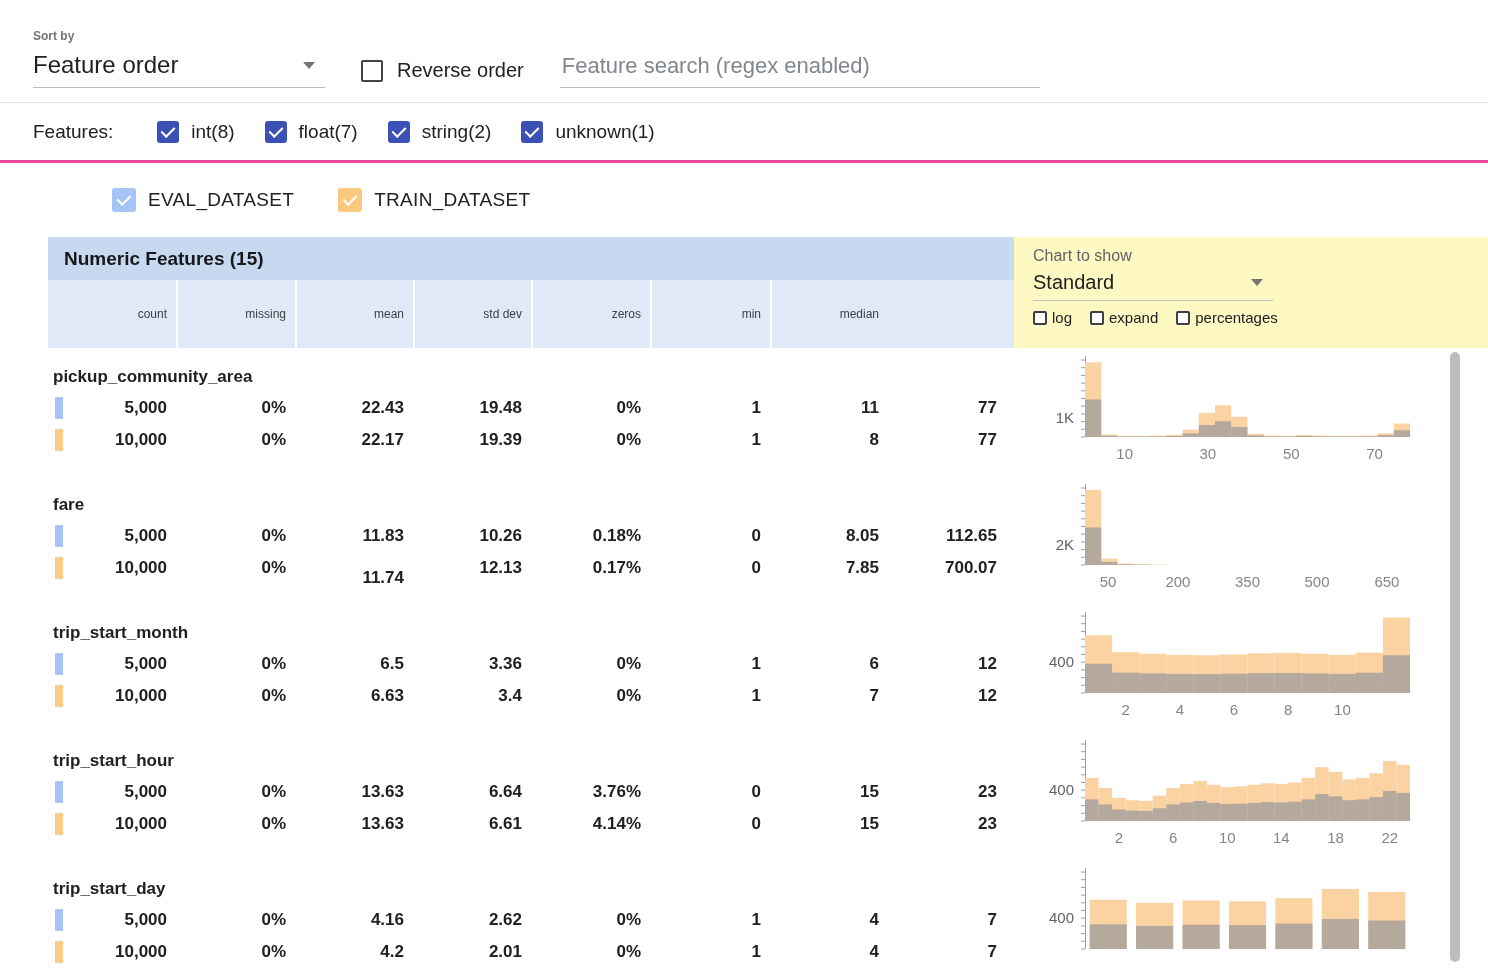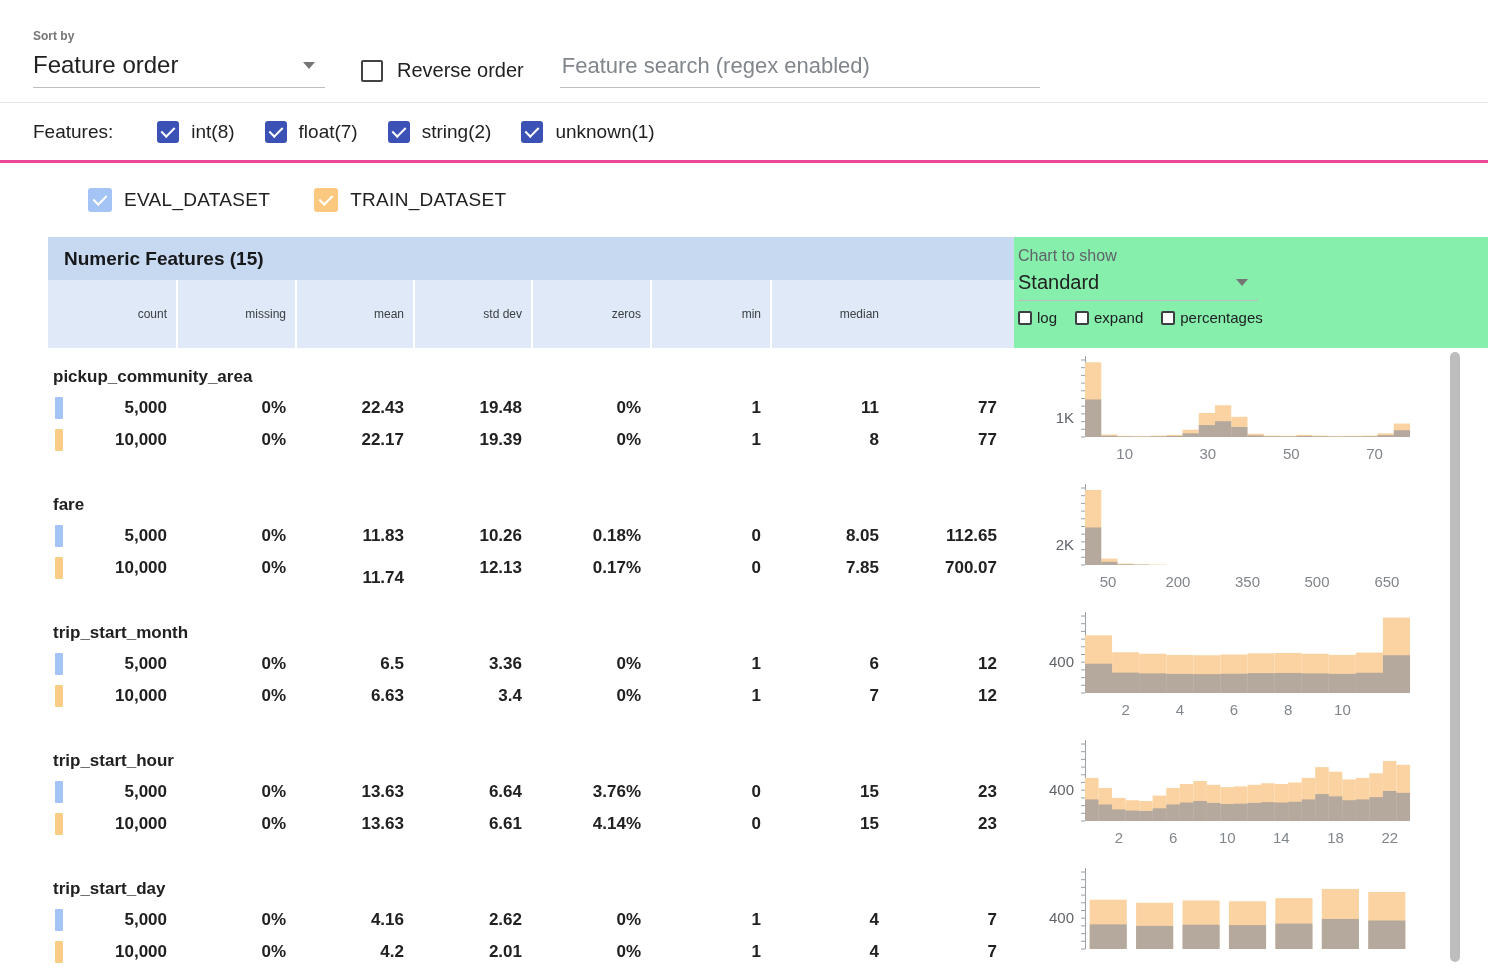--- a/index.html
+++ b/index.html
@@ -29,34 +29,34 @@
   .features-label { font-size:19px; margin-right:44px; }
   .check-item { display:flex; align-items:center; gap:12px; margin-right:30px;
     font-size:19px; cursor:pointer; }
   .cb { width:22px; height:22px; border-radius:3px; position:relative; background:var(--c,#3b51b5); }
   .cb::after { content:""; position:absolute; left:7px; top:3px; width:6px; height:11px;
     border:solid #fff; border-width:0 2.5px 2.5px 0; transform:rotate(45deg); }
   .cb.big { width:24px; height:24px; }
   .cb.big::after { left:8px; top:4px; }
 
   
-  .datasets-row { height:74px; display:flex; align-items:center; padding-left:88px; }
+  .datasets-row { height:74px; display:flex; align-items:center; padding-left:112px; }
   .datasets-row .check-item { margin-right:44px; font-size:19px; letter-spacing:0.3px; }
 
   
   .main { margin-left:48px; }
   .main-header { display:flex; }
   .left-head { width:966px; }
   .band { height:43px; background:#c7d8f1; display:flex; align-items:center;
     padding-left:16px; font-size:19px; font-weight:700; color:#17181a; }
   .cols { height:68px; background:#dfe9f7; display:flex; }
   .col-cell { display:flex; align-items:center; justify-content:flex-end;
     padding-right:9px; font-size:12px; color:#3c4043; }
   .col-cell.sep { border-left:2px solid #fff; }
-  .chart-controls { width:474px; height:111px; background:#86efac; padding:10px 0 0 4px; }
+  .chart-controls { width:474px; height:111px; background:#fef9c3; padding:10px 0 0 19px; }
   .cc-title { font-size:16px; color:#5f6368; margin-bottom:6px; }
   .cc-select { width:240px; font-size:20px; padding-bottom:6px; }
   .cc-toggles { display:flex; align-items:center; gap:18px; margin-top:8px; }
   .toggle { display:flex; align-items:center; gap:5px; font-size:15px; color:#202124; cursor:pointer; }
   .cb-sm { width:14px; height:14px; border:2px solid #3c4043; border-radius:2px; background:#fff; }
 
   
   .feature-block { display:flex; height:128px; }
   .stats { width:966px; padding-top:14px; }
   .feature-name { height:30px; display:flex; align-items:center; padding-left:5px;

